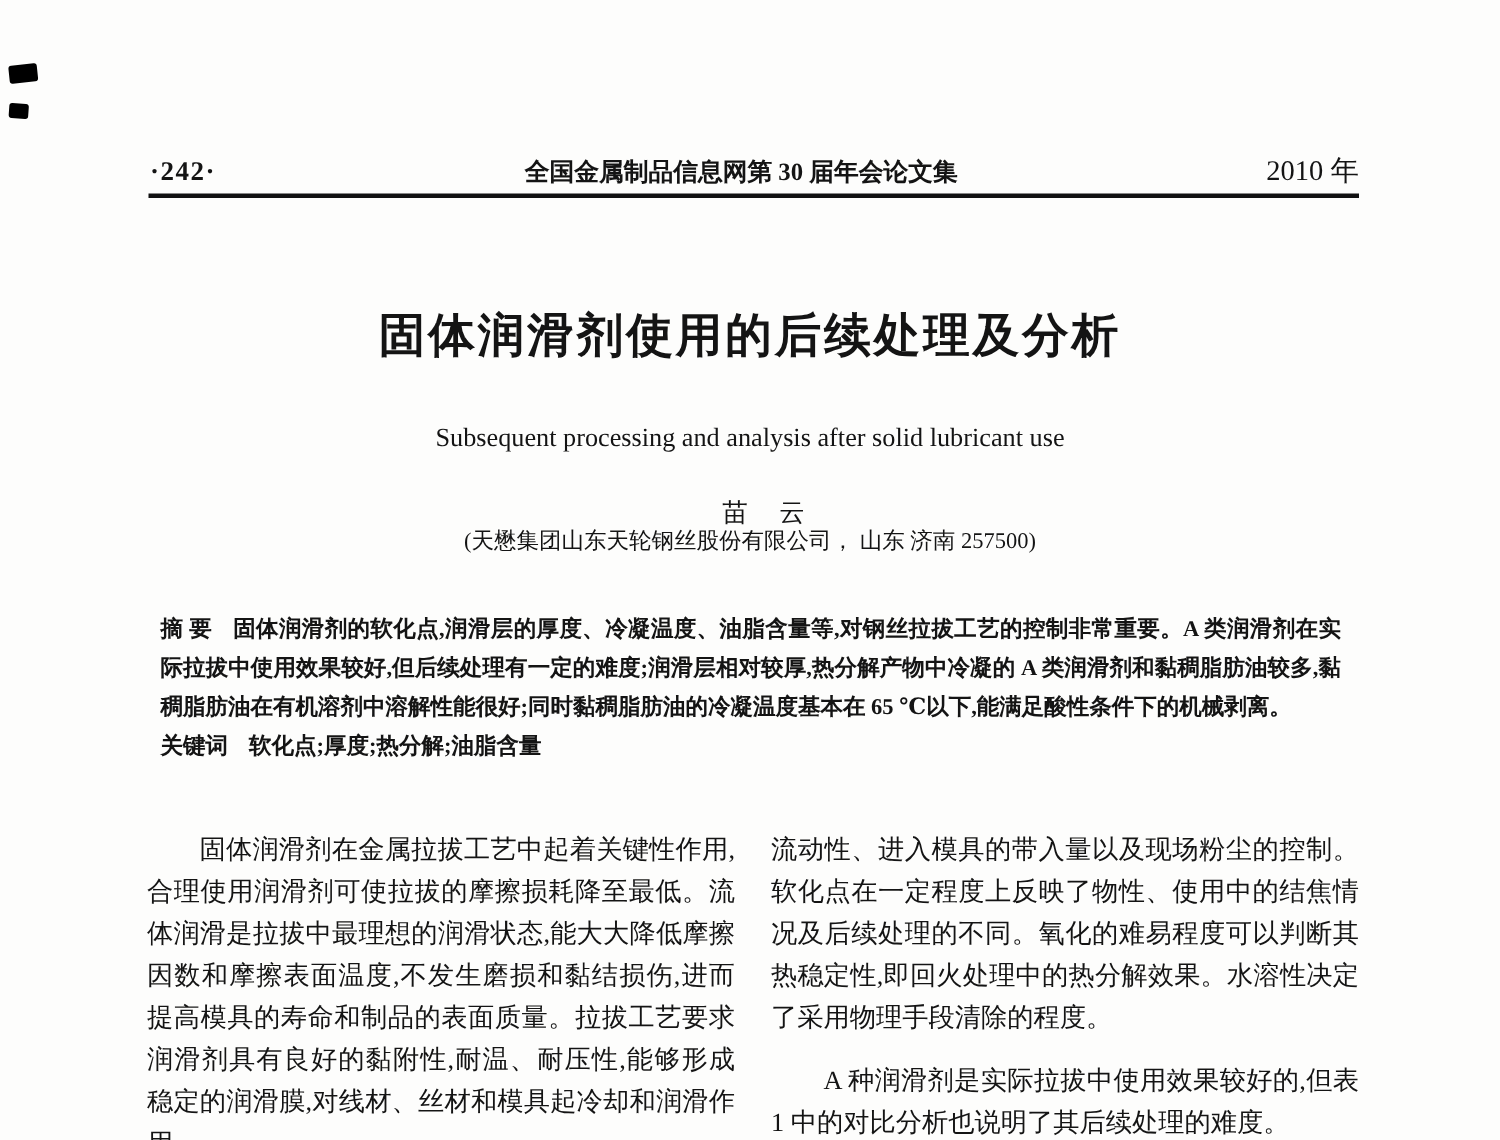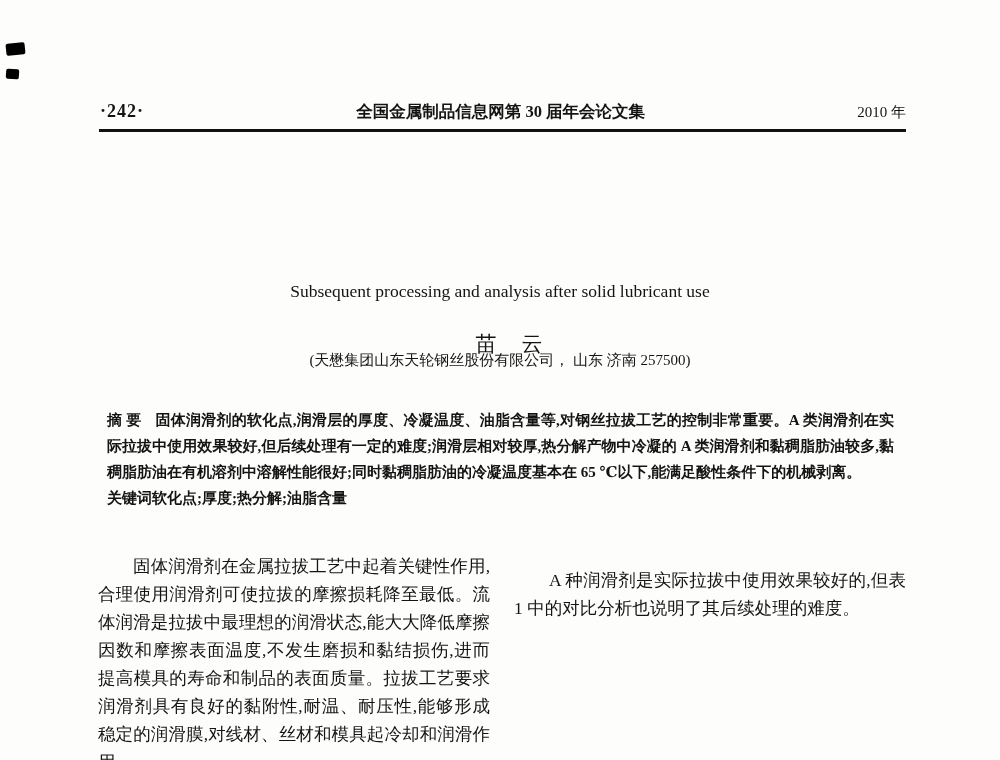--- a/index.html
+++ b/index.html
@@ -17,50 +17,50 @@
   .scan-mark { position:absolute; background:#000; border-radius:2px; }
   .mark-1 { left:6px;  top:43px; width:19px; height:12px; transform:rotate(-6deg); }
   .mark-2 { left:6px;  top:69px; width:13px; height:10px; transform:rotate(4deg); }
 
   .running-header {
     position:absolute; top:101px; left:100px; width:806px;
     display:flex; justify-content:space-between; align-items:baseline;
   }
   .page-no   { font-weight:bold; font-size:18px; letter-spacing:1px; }
   .proc-title{ font-weight:bold; font-size:16.5px; }
-  .year      { font-size:15px; }
+  .year      { font-size:19px; }
   .header-rule {
     position:absolute; top:129px; left:99px; width:807px; height:2.5px; background:#111;
   }
 
   .title-cn {
     position:absolute; top:203px; left:0; width:100%;
     text-align:center; font-size:31px; font-weight:bold; letter-spacing:2px;
   }
   .title-en {
     position:absolute; top:281px; left:0; width:100%;
     text-align:center; font-size:17.5px; font-weight:normal;
   }
   .author {
     position:absolute; top:330px; left:0; width:100%;
-    text-align:center; font-size:21px; letter-spacing:2px;padding-left:20px;
+    text-align:center; font-size:17px; letter-spacing:2px;padding-left:20px;
   }
   .affiliation {
     position:absolute; top:351px; left:0; width:100%;
     text-align:center; font-size:15px;
   }
 
   .abstract-block {
     position:absolute; top:407px; left:107px; width:787px;
     font-weight:bold;
   }
   .abstract { font-size:15px; line-height:26px; text-align:justify; }
   .abs-label { margin-right:14px; }
   .keywords { font-size:15px; line-height:26px; }
-  .kw-label { }
+  .kw-label { margin-right:14px; }
 
   .body-columns {
     position:absolute; top:552px; left:98px; width:808px;
     display:flex; gap:24px;
   }
   .col { width:392px; }
   .para { font-size:17.5px; line-height:28px; text-align:justify; }
   .indent { text-indent:2em; }
   .para-gap { margin-top:14px; }
 </style>
@@ -72,35 +72,37 @@
   <div class="scan-mark mark-1"></div>
   <div class="scan-mark mark-2"></div>
 
   <header class="running-header">
     <span class="page-no">·242·</span>
     <span class="proc-title">全国金属制品信息网第 30 届年会论文集</span>
     <span class="year">2010 年</span>
   </header>
   <div class="header-rule"></div>
 
+  <h1 class="title-cn">固体润滑剂使用的后续处理及分析</h1>
   <h2 class="title-en">Subsequent processing and analysis after solid lubricant use</h2>
   <div class="author">苗　云</div>
   <div class="affiliation">(天懋集团山东天轮钢丝股份有限公司， 山东 济南 257500)</div>
 
   <section class="abstract-block">
     <p class="abstract">
       <span class="abs-label">摘 要</span><span>固体润滑剂的软化点,润滑层的厚度、冷凝温度、油脂含量等,对钢丝拉拔工艺的控制非常重要。A 类润滑剂在实际拉拔中使用效果较好,但后续处理有一定的难度;润滑层相对较厚,热分解产物中冷凝的 A 类润滑剂和黏稠脂肪油较多,黏稠脂肪油在有机溶剂中溶解性能很好;同时黏稠脂肪油的冷凝温度基本在 65 ℃以下,能满足酸性条件下的机械剥离。</span>
     </p>
     <p class="keywords">
       <span class="kw-label">关键词</span><span>软化点;厚度;热分解;油脂含量</span>
     </p>
   </section>
 
   <section class="body-columns">
     <div class="col col-left">
       <p class="para indent">固体润滑剂在金属拉拔工艺中起着关键性作用,合理使用润滑剂可使拉拔的摩擦损耗降至最低。流体润滑是拉拔中最理想的润滑状态,能大大降低摩擦因数和摩擦表面温度,不发生磨损和黏结损伤,进而提高模具的寿命和制品的表面质量。拉拔工艺要求润滑剂具有良好的黏附性,耐温、耐压性,能够形成稳定的润滑膜,对线材、丝材和模具起冷却和润滑作用。</p>
     </div>
     <div class="col col-right">
+      <p class="para">流动性、进入模具的带入量以及现场粉尘的控制。软化点在一定程度上反映了物性、使用中的结焦情况及后续处理的不同。氧化的难易程度可以判断其热稳定性,即回火处理中的热分解效果。水溶性决定了采用物理手段清除的程度。</p>
       <p class="para indent para-gap">A 种润滑剂是实际拉拔中使用效果较好的,但表 1 中的对比分析也说明了其后续处理的难度。</p>
     </div>
   </section>
 
 </div>
 
 </body></html>

